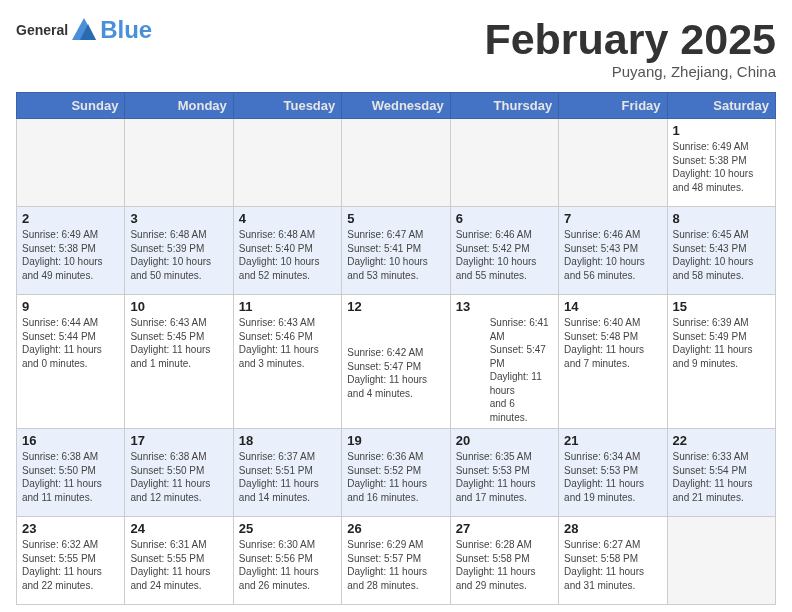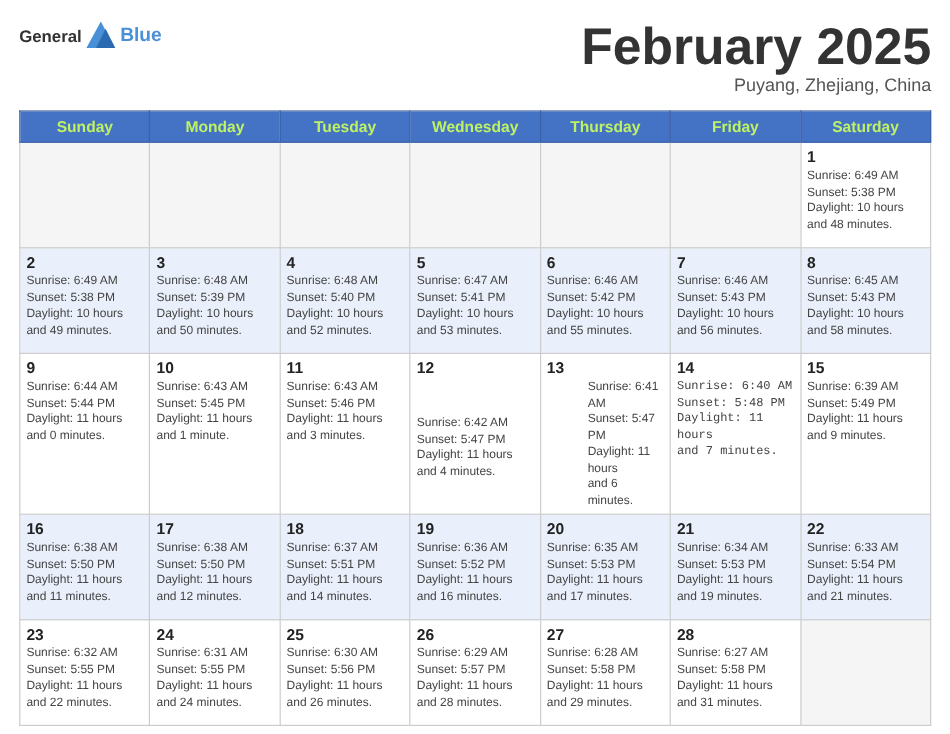--- a/index.html
+++ b/index.html
@@ -37,25 +37,25 @@
     .subtitle {
       font-size: 15px;
       color: #555;
     }
     .calendar {
       width: 100%;
       border-collapse: collapse;
     }
     .calendar th {
       background-color: #4472c4;
-      color: #bef264;
+      color: #e5e5e5;
       font-size: 13px;
       font-weight: bold;
       padding: 5px 6px;
-      text-align: center;
+      text-align: right;
       border: 1px solid #3a62a8;
     }
     .calendar td {
       border: 1px solid #ccc;
       vertical-align: top;
       padding: 4px 5px;
       width: 108px;
       height: 88px;
       font-size: 10.5px;
       color: #333;
@@ -83,21 +83,21 @@
 </head>
 <body>
 
 <div class="header-area">
   <div class="logo">
     <span style="font-size:14px;font-weight:bold;color:#333;">General</span>
     <svg class="logo-icon" viewBox="0 0 28 28" width="28" height="28">
       <polygon points="14,2 26,24 2,24" fill="#4a90d9"></polygon>
       <polygon points="18,8 26,24 10,24" fill="#2a6ab0"></polygon>
     </svg>
-    <span style="font-size:16px;font-weight:bold;color:#4a90d9;margin-left:2px;">Blue</span>
+    <span style="font-size:24px;font-weight:bold;color:#4a90d9;margin-left:2px;">Blue</span>
   </div>
   <div class="title-area">
     <div class="month-title">February 2025</div>
     <div class="subtitle">Puyang, Zhejiang, China</div>
   </div>
 </div>
 
 <table class="calendar">
   <thead>
     <tr>
@@ -208,21 +208,21 @@
         </td>
         <td>
           <span class="day-number">13</span>
           <div class="day-info" style="white-space: pre-line; margin-left: 34px;">Sunrise: 6:41 AM
 Sunset: 5:47 PM
 Daylight: 11 hours
 and 6 minutes.</div>
         </td>
         <td>
           <span class="day-number">14</span>
-          <div class="day-info" style="white-space: pre-line; font-family: Liberation Mono, monospace;">Sunrise: 6:40 AM
+          <div class="day-info" style="white-space: pre-line;">Sunrise: 6:40 AM
 Sunset: 5:48 PM
 Daylight: 11 hours
 and 7 minutes.</div>
         </td>
         <td>
           <span class="day-number">15</span>
           <div class="day-info" style="white-space: pre-line;">Sunrise: 6:39 AM
 Sunset: 5:49 PM
 Daylight: 11 hours
 and 9 minutes.</div>

